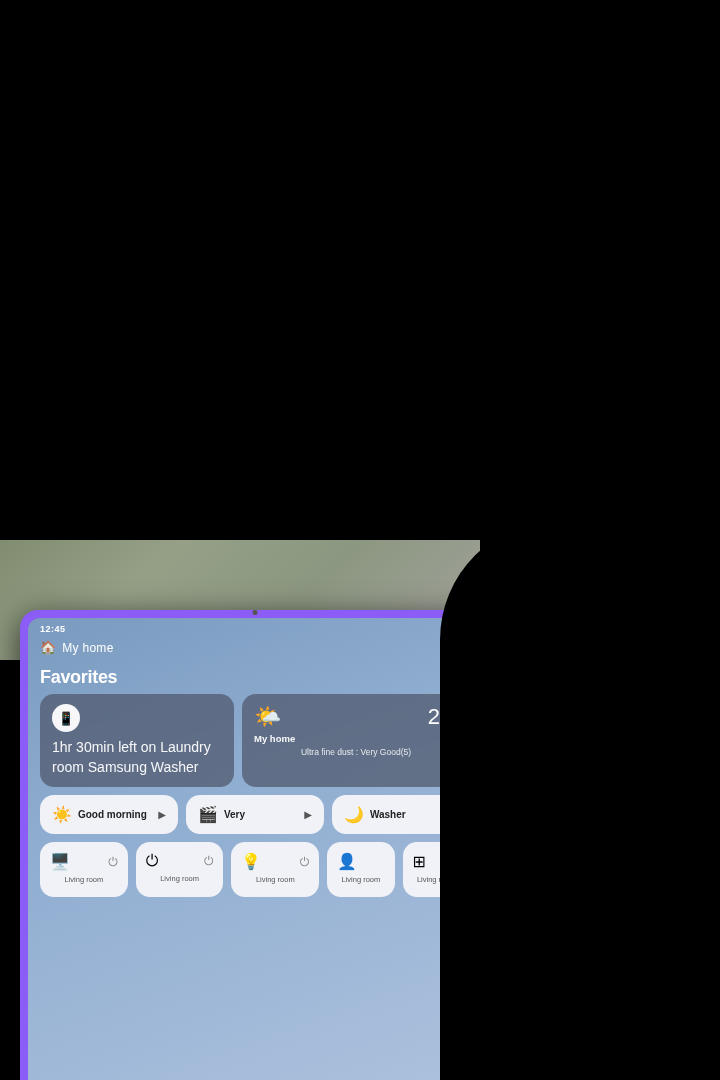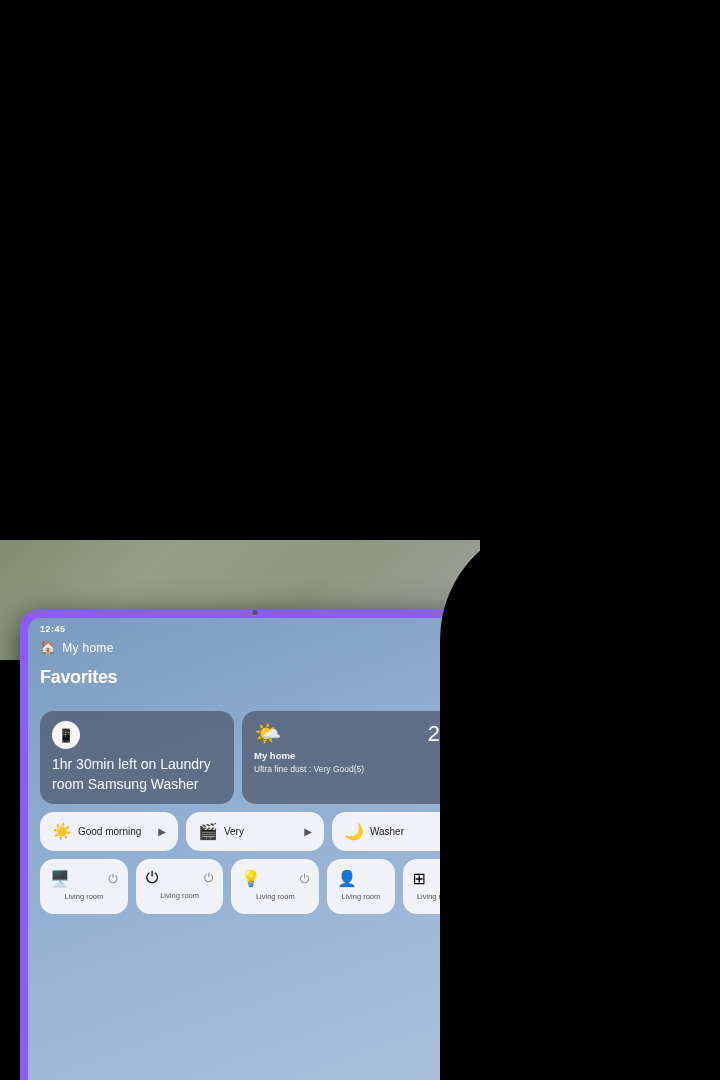--- a/index.html
+++ b/index.html
@@ -108,21 +108,21 @@
 
     
     .favorites-section {
       padding: 4px 12px;
     }
 
     .favorites-heading {
       color: white;
       font-size: 18px;
       font-weight: 700;
-      margin-bottom: 23px;
+      margin-bottom: 6px;
       letter-spacing: -0.3px;
     }
 
     
     .cards-row {
       display: flex;
       gap: 8px;
       margin-bottom: 8px;
     }
 
@@ -189,20 +189,21 @@
 
     .weather-location {
       color: rgba(255,255,255,0.95);
       font-size: 9.5px;
       font-weight: 600;
     }
 
     .weather-desc {
       color: rgba(255,255,255,0.85);
       font-size: 8.5px;
+      text-align: center;
     }
 
     
     .routine-row {
       display: flex;
       gap: 8px;
       margin-bottom: 8px;
     }
 
     .routine-card {
@@ -221,21 +222,21 @@
       gap: 6px;
     }
 
     .routine-icon {
       font-size: 16px;
     }
 
     .routine-label {
       color: #222;
       font-size: 10px;
-      font-weight: 400;
+      font-weight: 700;
     }
 
     .play-btn {
       color: #555;
       font-size: 10px;
     }
 
     
     .device-row {
       display: flex;

